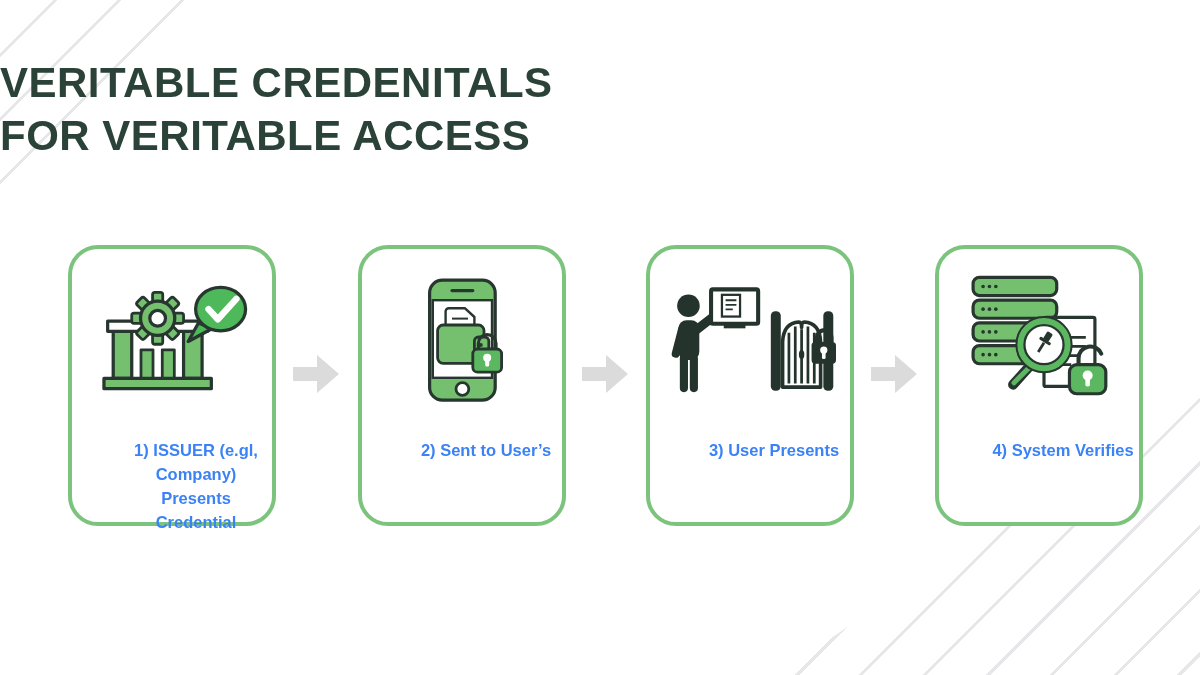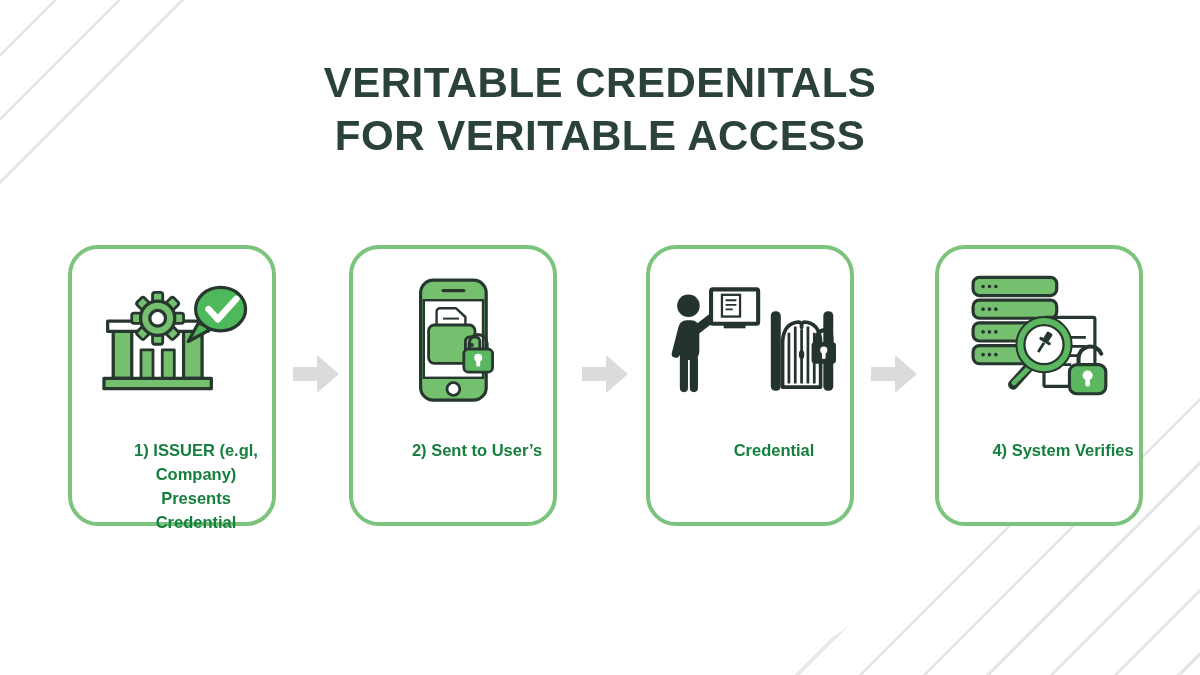--- a/index.html
+++ b/index.html
@@ -10,32 +10,32 @@
   }
   
   .stripes { position:absolute; pointer-events:none;
     background:repeating-linear-gradient(135deg, transparent 0px, transparent 42px, #e7e7e9 42px, #e7e7e9 45px);
   }
   .stripes-tl { top:-3px; left:-3px; width:245px; height:245px;
     clip-path:polygon(0 0, 100% 0, 0 100%); }
   .stripes-br { bottom:-3px; right:-3px; width:430px; height:295px;
     clip-path:polygon(100% 0, 100% 100%, 0 100%); }
 
-  .title { position:absolute; top:56px; left:0; width:100%; text-align:center;
+  .title { position:absolute; top:56px; left:0; width:100%; text-align:left;
     color:#2a4238; font-weight:800; font-size:42px; line-height:53px; letter-spacing:.5px; }
 
   .step-card { position:absolute; top:245px; width:208px; height:281px;
     background:#fff; border:4.5px solid #7cc47e; border-radius:30px; }
-  .card-1 { left:68px; } .card-2 { left:349px; } .card-3 { left:646px; } .card-4 { left:935px; }
+  .card-1 { left:68px; } .card-2 { left:358px; } .card-3 { left:646px; } .card-4 { left:935px; }
 
   .icon-wrap { position:absolute; top:16px; left:0; right:0; height:152px;
     display:flex; align-items:center; justify-content:center; }
 
   .step-label { position:absolute; top:189px; left:0; right:0; text-align:center;
-    color:#15803d; font-weight:700; font-size:16.5px; line-height:24px;margin-left:48px; }
+    color:#3b82f6; font-weight:700; font-size:16.5px; line-height:24px;margin-left:48px; }
 
   .flow-arrow { position:absolute; top:355px; width:46px; height:38px; }
   .arrow-1 { left:293px; } .arrow-2 { left:582px; } .arrow-3 { left:871px; }
 </style>
 </head>
 <body>
 
 <div class="stripes stripes-tl"></div>
 <div class="stripes stripes-br"></div>
 
@@ -147,21 +147,21 @@
       </g>
       <g>
         <path d="M169,62 v-5 a8,8 0 0 1 16,0 v5" fill="none" stroke="#24332c" stroke-width="4.5"></path>
         <rect x="163" y="62" width="27" height="24" rx="4" fill="#24332c"></rect>
         <circle cx="176.5" cy="71" r="4" fill="#ffffff"></circle>
         <rect x="174.5" y="73" width="4" height="8" rx="1.5" fill="#ffffff"></rect>
       </g>
     </svg>
   </div>
   <div class="step-label">
-    <div>Credential</div>
+    <div>3) User Presents</div>
   </div>
 </div>
 
 <svg class="flow-arrow arrow-3" viewBox="0 0 46 38">
   <polygon points="0,12 24,12 24,0 46,19 24,38 24,26 0,26" fill="#dbdbdb"></polygon>
 </svg>
 
 <div class="step-card card-4">
   <div class="icon-wrap">
     <svg width="150" height="146" viewBox="0 0 165 152">

